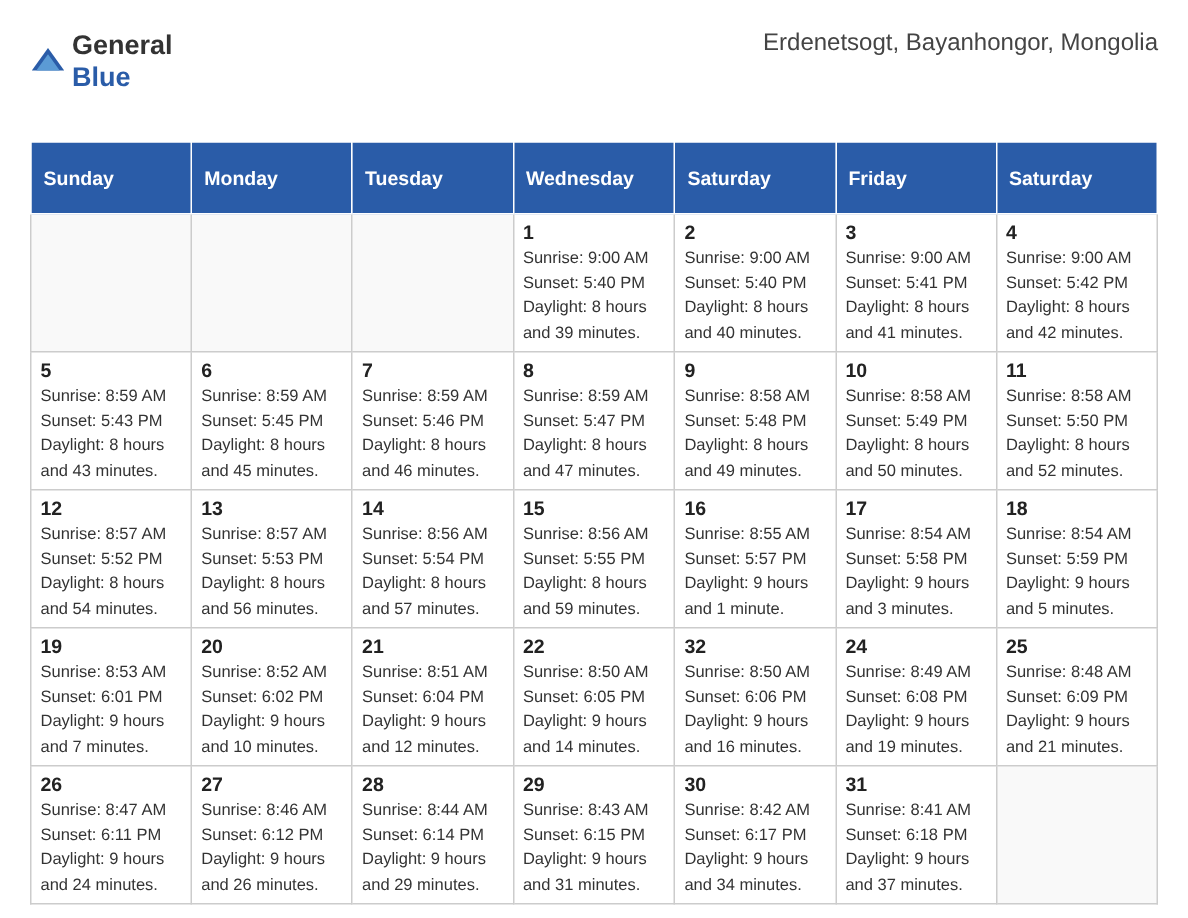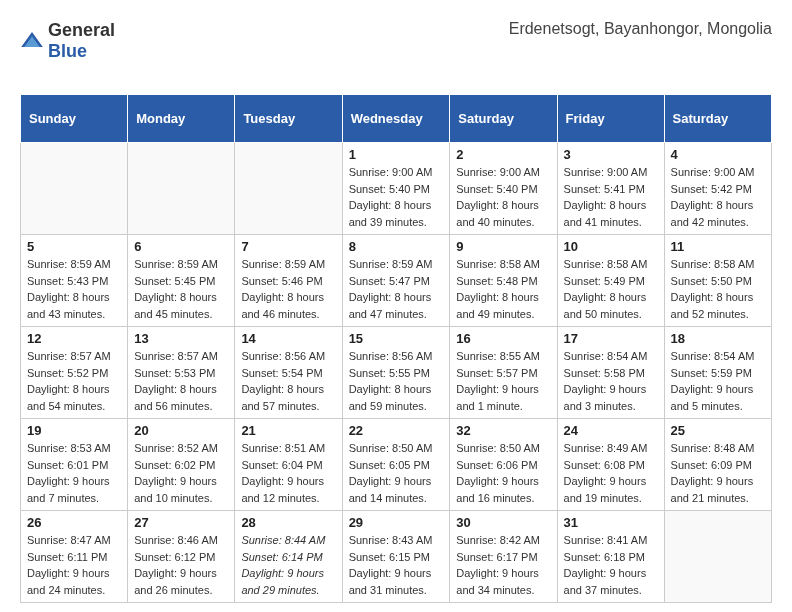--- a/index.html
+++ b/index.html
@@ -316,21 +316,21 @@
         </td>
         <td>
           <span class="day-num">27</span>
           <div class="day-info" style="white-space: pre-line;">Sunrise: 8:46 AM
 Sunset: 6:12 PM
 Daylight: 9 hours
 and 26 minutes.</div>
         </td>
         <td>
           <span class="day-num">28</span>
-          <div class="day-info" style="white-space: pre-line; font-style: italic;">Sunrise: 8:44 AM
+          <div class="day-info" style="white-space: pre-line;">Sunrise: 8:44 AM
 Sunset: 6:14 PM
 Daylight: 9 hours
 and 29 minutes.</div>
         </td>
         <td>
           <span class="day-num">29</span>
           <div class="day-info" style="white-space: pre-line;">Sunrise: 8:43 AM
 Sunset: 6:15 PM
 Daylight: 9 hours
 and 31 minutes.</div>

